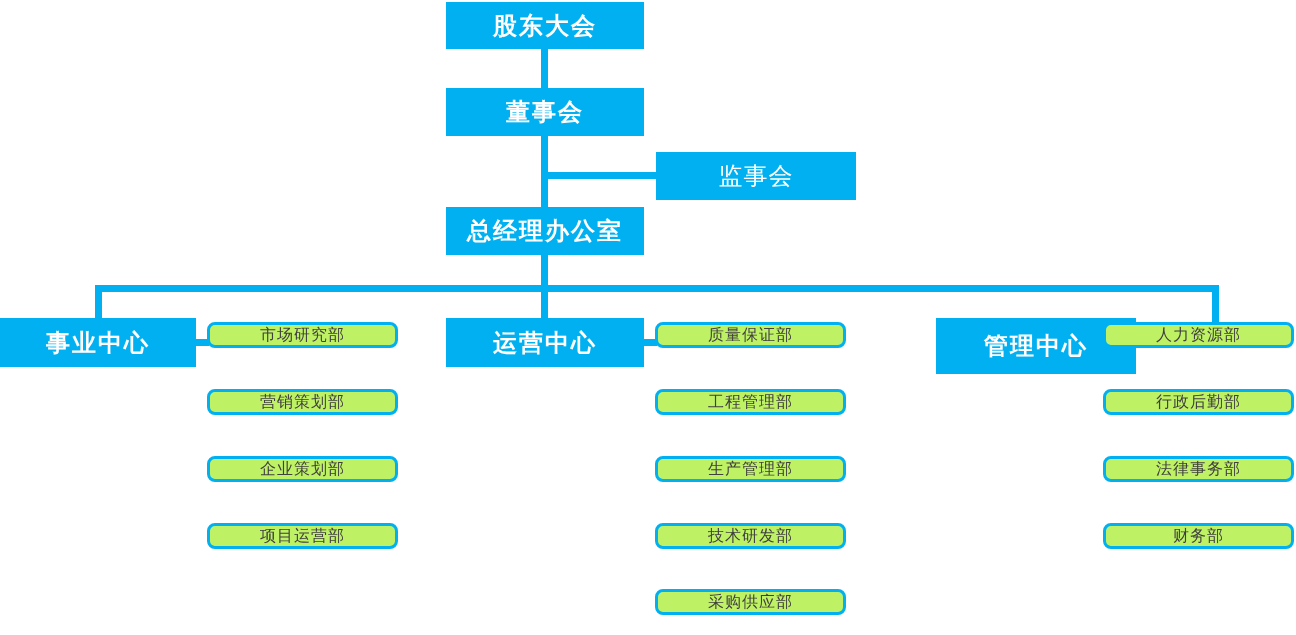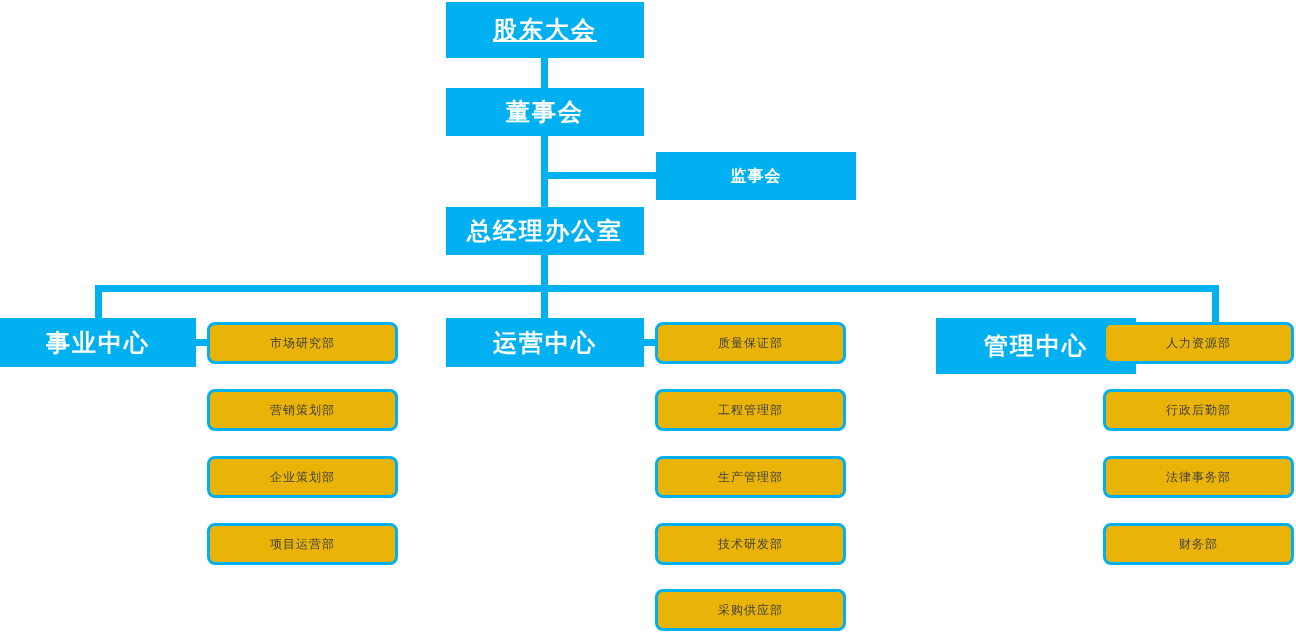--- a/index.html
+++ b/index.html
@@ -26,48 +26,48 @@
     color: var(--node-text);
     display: flex;
     align-items: center;
     justify-content: center;
     font-size: 24px;
     font-weight: bold;
     letter-spacing: 2px;
     line-height: 1;
   }
   .node.small {
-    font-size: 16px;
-    font-weight: bold;
+    font-size: 24px;
+    font-weight: normal;
     letter-spacing: 1px;
   }
   
   .dept {
     position: absolute;
     width: 191px;
-    height: 42px;
-    background: #eab308;
+    height: 26px;
+    background: #bef264;
     border: 3px solid var(--accent);
     border-radius: 8px;
     color: var(--dept-text);
     display: flex;
     align-items: center;
     justify-content: center;
-    font-size: 12px;
+    font-size: 16px;
     letter-spacing: 1px;
     line-height: 1;
   }
   
   .conn {
     position: absolute;
     background: var(--accent);
   }
 
   
-  .n-shareholders { left: 446px; top: 2px;   width: 198px; height: 56px; text-decoration: underline; }
+  .n-shareholders { left: 446px; top: 2px;   width: 198px; height: 47px; }
   .n-board        { left: 446px; top: 88px;  width: 198px; height: 48px; }
   .n-supervisory  { left: 656px; top: 152px; width: 200px; height: 48px; }
   .n-gm           { left: 446px; top: 207px; width: 198px; height: 48px; text-align: center; }
   .n-business     { left: 0px;   top: 318px; width: 196px; height: 49px; text-align: right; }
   .n-operations   { left: 446px; top: 318px; width: 198px; height: 49px; }
   .n-management   { left: 893px; top: 318px; width: 200px; height: 56px; margin-left: 43px; }
 
   
   .c-v1      { left: 541px;  top: 45px;  width: 7px;    height: 44px; }  
   .c-v2      { left: 541px;  top: 135px; width: 7px;    height: 73px; }  

